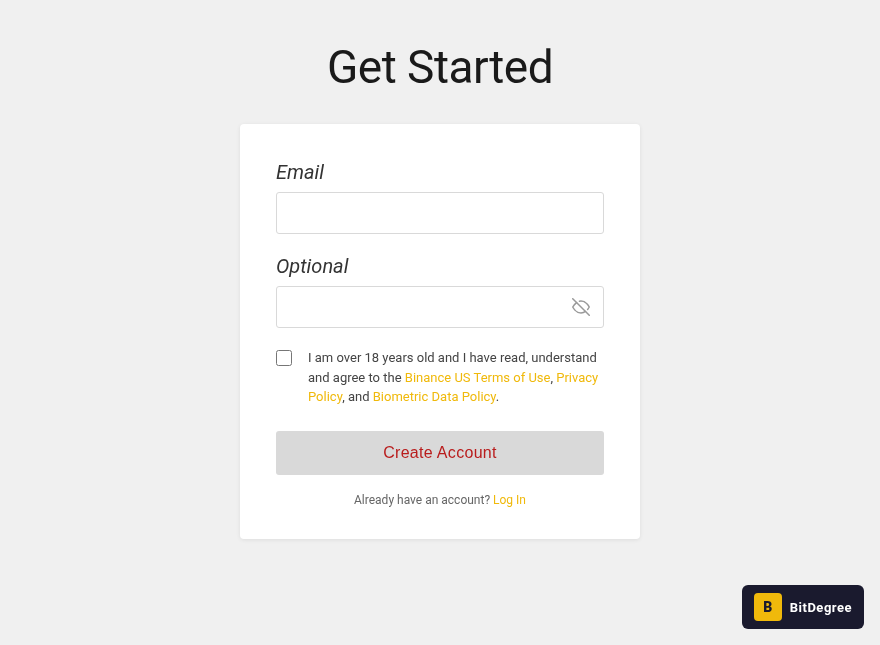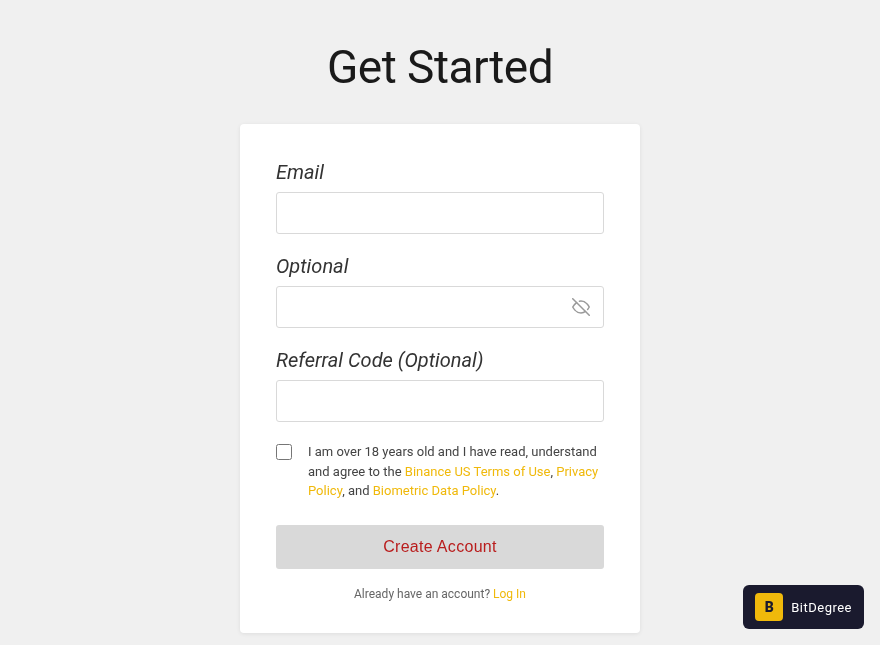--- a/index.html
+++ b/index.html
@@ -161,21 +161,21 @@
       align-items: center;
       justify-content: center;
       font-weight: 900;
       color: #1a1a2e;
       font-size: 14px;
     }
 
     .bitdegree-text {
       color: #ffffff;
       font-size: 13px;
-      font-weight: 400;
+      font-weight: 700;
       letter-spacing: 0.5px;
     }
   </style>
 </head>
 <body>
 
 <h1 class="page-title">Get Started</h1>
 
 <div class="form-card">
 
@@ -191,24 +191,20 @@
       <button class="eye-icon-btn" aria-label="Toggle password visibility">
         <svg viewBox="0 0 24 24" fill="none" stroke="currentColor" stroke-width="2" stroke-linecap="round" stroke-linejoin="round">
           <path d="M17.94 17.94A10.07 10.07 0 0 1 12 20c-7 0-11-8-11-8a18.45 18.45 0 0 1 5.06-5.94"></path>
           <path d="M9.9 4.24A9.12 9.12 0 0 1 12 4c7 0 11 8 11 8a18.5 18.5 0 0 1-2.16 3.19"></path>
           <line x1="1" y1="1" x2="23" y2="23"></line>
         </svg>
       </button>
     </div>
   </div>
 
-  <div class="field-group">
-    <label class="field-label">Referral Code (Optional)</label>
-    <input type="text" class="field-input" placeholder="" style="">
-  </div>
 
   <div class="checkbox-area">
     <input type="checkbox" class="checkbox-input" style="">
     <span class="checkbox-label">
       <span>I am over 18 years old and I have read, understand and agree to the </span><a class="link-gold" href="#">Binance US Terms of Use</a><span>, </span><a class="link-gold" href="#">Privacy Policy</a><span>, and </span><a class="link-gold" href="#">Biometric Data Policy</a><span>.</span>
     </span>
   </div>
 
   <button class="create-btn" disabled="">Create Account</button>
 

